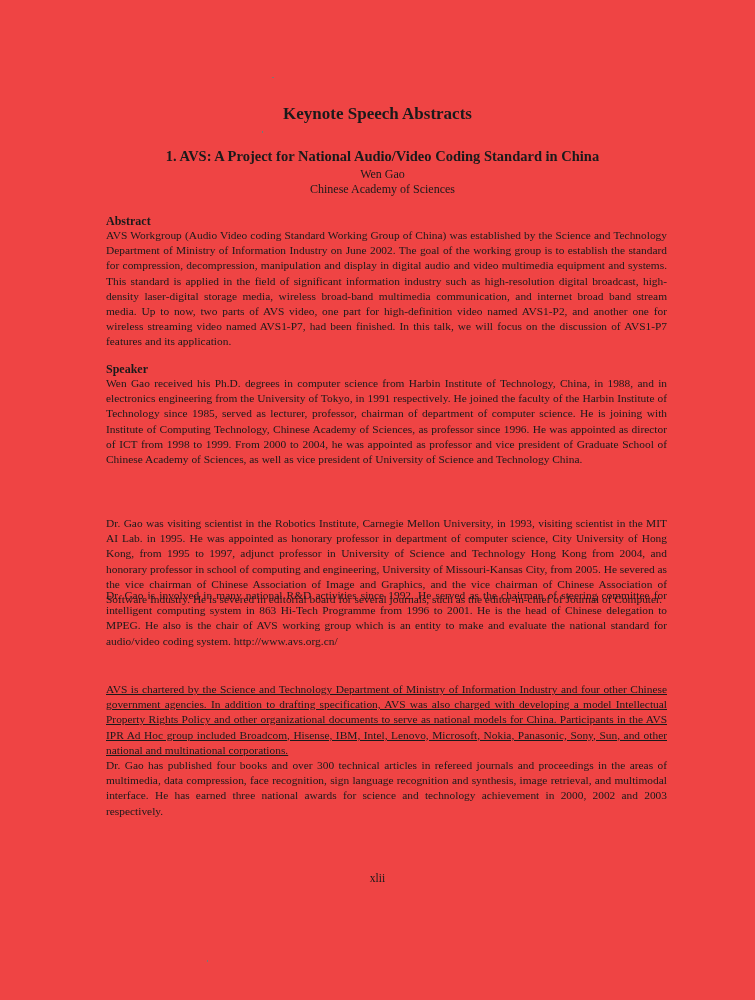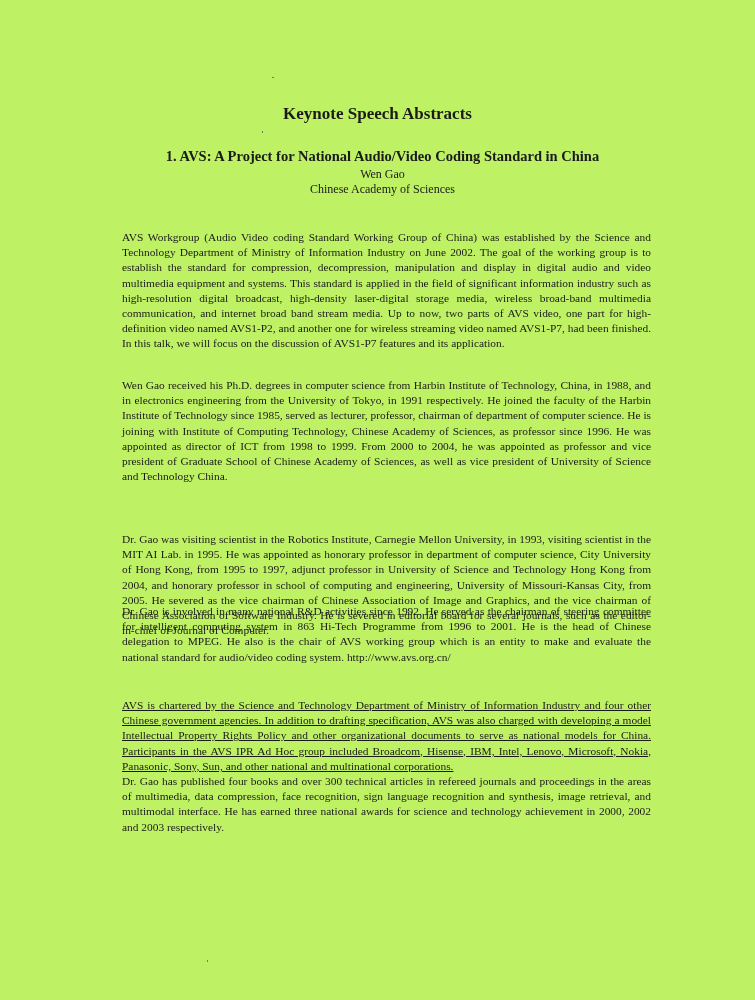--- a/index.html
+++ b/index.html
@@ -13,21 +13,21 @@
       position: relative;
       overflow: hidden;
       font-family: "Liberation Serif", "DejaVu Serif", serif;
       color: #1a1a1a;
     }
     .page {
       position: absolute;
       left: 0; top: 0;
       width: 755px;
       height: 1000px;
-      background: #bef264;
+      background: #ef4444;
     }
     .doc-title {
       position: absolute;
       top: 104px;
       left: 0;
       width: 755px;
       text-align: center;
       font-weight: bold;
       font-size: 17px;
       letter-spacing: 0px;
@@ -65,21 +65,21 @@
       line-height: 15.2px;
       text-align: justify;
       text-align-last: left;
     }
     .section-heading {
       font-weight: bold;
       font-size: 12px;
       line-height: 14px;
     }
     .para {
-      margin: 16px;
+      margin: 0;
     }
     #abstract-block { top: 214px; }
     #speaker-block { top: 362px; }
     #para-2 { top: 516px; }
     #para-3 { top: 588px; }
     #para-4 { top: 682px; text-decoration: underline; }
     #para-5 { top: 758px; }
     .page-number {
       position: absolute;
       top: 872px;
@@ -104,36 +104,39 @@
   <div class="speck" style="left:262px;top:131px;width:1px;height:2px;"></div>
   <div class="speck" style="left:207px;top:960px;width:1px;height:2px;"></div>
 
   <div class="doc-title">Keynote Speech Abstracts</div>
 
   <div class="talk-title">1. AVS: A Project for National Audio/Video Coding Standard in China</div>
   <div class="speaker-name">Wen Gao</div>
   <div class="affiliation">Chinese Academy of Sciences</div>
 
   <div class="body" id="abstract-block">
+    <div class="section-heading">Abstract</div>
     <p class="para">AVS Workgroup (Audio Video coding Standard Working Group of China) was established by the Science and Technology Department of Ministry of Information Industry on June 2002. The goal of the working group is to establish the standard for compression, decompression, manipulation and display in digital audio and video multimedia equipment and systems. This standard is applied in the field of significant information industry such as high-resolution digital broadcast, high-density laser-digital storage media, wireless broad-band multimedia communication, and internet broad band stream media. Up to now, two parts of AVS video, one part for high-definition video named AVS1-P2, and another one for wireless streaming video named AVS1-P7, had been finished. In this talk, we will focus on the discussion of AVS1-P7 features and its application.</p>
   </div>
 
   <div class="body" id="speaker-block">
+    <div class="section-heading">Speaker</div>
     <p class="para">Wen Gao received his Ph.D. degrees in computer science from Harbin Institute of Technology, China, in 1988, and in electronics engineering from the University of Tokyo, in 1991 respectively. He joined the faculty of the Harbin Institute of Technology since 1985, served as lecturer, professor, chairman of department of computer science. He is joining with Institute of Computing Technology, Chinese Academy of Sciences, as professor since 1996. He was appointed as director of ICT from 1998 to 1999. From 2000 to 2004, he was appointed as professor and vice president of Graduate School of Chinese Academy of Sciences, as well as vice president of University of Science and Technology China.</p>
   </div>
 
   <div class="body" id="para-2">
     <p class="para">Dr. Gao was visiting scientist in the Robotics Institute, Carnegie Mellon University, in 1993, visiting scientist in the MIT AI Lab. in 1995. He was appointed as honorary professor in department of computer science, City University of Hong Kong, from 1995 to 1997, adjunct professor in University of Science and Technology Hong Kong from 2004, and honorary professor in school of computing and engineering, University of Missouri-Kansas City, from 2005. He severed as the vice chairman of Chinese Association of Image and Graphics, and the vice chairman of Chinese Association of Software Industry. He is severed in editorial board for several journals, such as the editor-in-chief of Journal of Computer.</p>
   </div>
 
   <div class="body" id="para-3">
     <p class="para">Dr. Gao is involved in many national R&amp;D activities since 1992. He served as the chairman of steering committee for intelligent computing system in 863 Hi-Tech Programme from 1996 to 2001. He is the head of Chinese delegation to MPEG. He also is the chair of AVS working group which is an entity to make and evaluate the national standard for audio/video coding system. http://www.avs.org.cn/</p>
   </div>
 
   <div class="body" id="para-4">
     <p class="para">AVS is chartered by the Science and Technology Department of Ministry of Information Industry and four other Chinese government agencies. In addition to drafting specification, AVS was also charged with developing a model Intellectual Property Rights Policy and other organizational documents to serve as national models for China. Participants in the AVS IPR Ad Hoc group included Broadcom, Hisense, IBM, Intel, Lenovo, Microsoft, Nokia, Panasonic, Sony, Sun, and other national and multinational corporations.</p>
   </div>
 
   <div class="body" id="para-5">
     <p class="para">Dr. Gao has published four books and over 300 technical articles in refereed journals and proceedings in the areas of multimedia, data compression, face recognition, sign language recognition and synthesis, image retrieval, and multimodal interface. He has earned three national awards for science and technology achievement in 2000, 2002 and 2003 respectively.</p>
   </div>
 
+  <div class="page-number">xlii</div>
 </div>
 
 </body></html>

